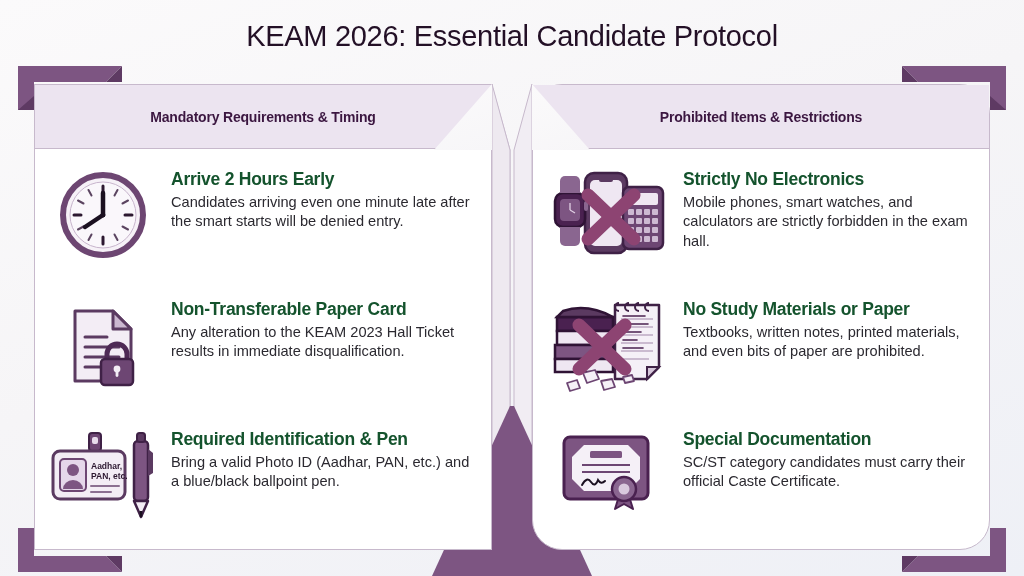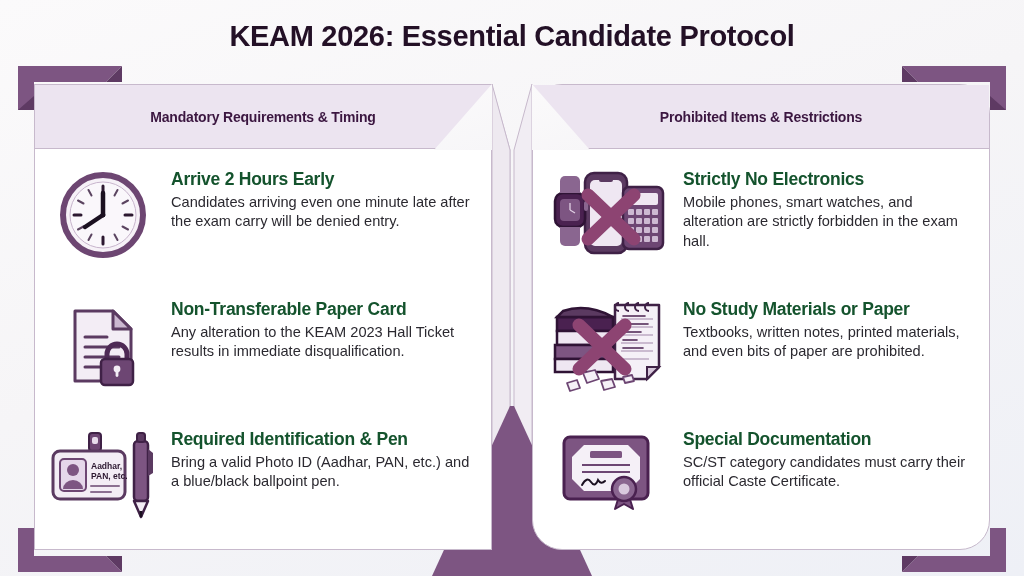--- a/index.html
+++ b/index.html
@@ -18,21 +18,21 @@
   }
 
   
   .title {
     position: absolute;
     top: 20px;
     left: 0;
     width: 1024px;
     text-align: center;
     font-size: 29px;
-    font-weight: bold;
+    font-weight: normal;
     letter-spacing: -0.3px;
     color: #231026;
   }
 
   
   .stage {
     position: absolute;
     left: 0;
     top: 0;
     width: 1024px;
@@ -218,21 +218,21 @@
             <line x1="21" y1="31.5" x2="26.5" y2="34.5"></line>
             <line x1="31.5" y1="21" x2="34.5" y2="26.5"></line>
           </g>
           <line x1="46" y1="46" x2="46" y2="24" stroke="#1b1020" stroke-width="4.5" stroke-linecap="round"></line>
           <line x1="46" y1="46" x2="28" y2="58" stroke="#1b1020" stroke-width="4.5" stroke-linecap="round"></line>
           <circle cx="46" cy="46" r="2.4" fill="#1b1020"></circle>
         </svg>
       </div>
       <div class="row-body">
         <div class="row-title">Arrive 2 Hours Early</div>
-        <div class="row-desc">Candidates arriving even one minute late after the exam carry will be denied entry.</div>
+        <div class="row-desc">Candidates arriving even one minute late after the smart starts will be denied entry.</div>
       </div>
     </div>
 
     <div class="row">
       <div class="row-icon">
         <svg width="92" height="92" viewBox="0 0 92 92">
           <path d="M18 12 h38 l18 18 v52 h-56 z" fill="#f3edf5" stroke="#5b3a61" stroke-width="3" stroke-linejoin="round"></path>
           <path d="M56 12 v18 h18 z" fill="#cbb7d0" stroke="#5b3a61" stroke-width="3" stroke-linejoin="round"></path>
           <g stroke="#5b3a61" stroke-width="3" stroke-linecap="round">
             <line x1="28" y1="38" x2="50" y2="38"></line>
@@ -334,21 +334,21 @@
           </g>
 
           <g stroke="#8d4472" stroke-width="13" stroke-linecap="round">
             <line x1="39" y1="28" x2="85" y2="72"></line>
             <line x1="85" y1="28" x2="39" y2="72"></line>
           </g>
         </svg>
       </div>
       <div class="row-body">
         <div class="row-title">Strictly No Electronics</div>
-        <div class="row-desc">Mobile phones, smart watches, and alteration are strictly forbidden in the exam hall.</div>
+        <div class="row-desc">Mobile phones, smart watches, and calculators are strictly forbidden in the exam hall.</div>
       </div>
     </div>
 
     <div class="row">
       <div class="row-icon">
         <svg width="118" height="96" viewBox="0 0 118 96">
 
           <path d="M66 8 h44 v62 l-12 12 h-32 z" fill="#f5f0f7" stroke="#3f2146" stroke-width="2.5" stroke-linejoin="round"></path>
           <path d="M98 70 h12 l-12 12 z" fill="#d6c6da" stroke="#3f2146" stroke-width="2"></path>
           <g stroke="#b9a4bf" stroke-width="1.4">

